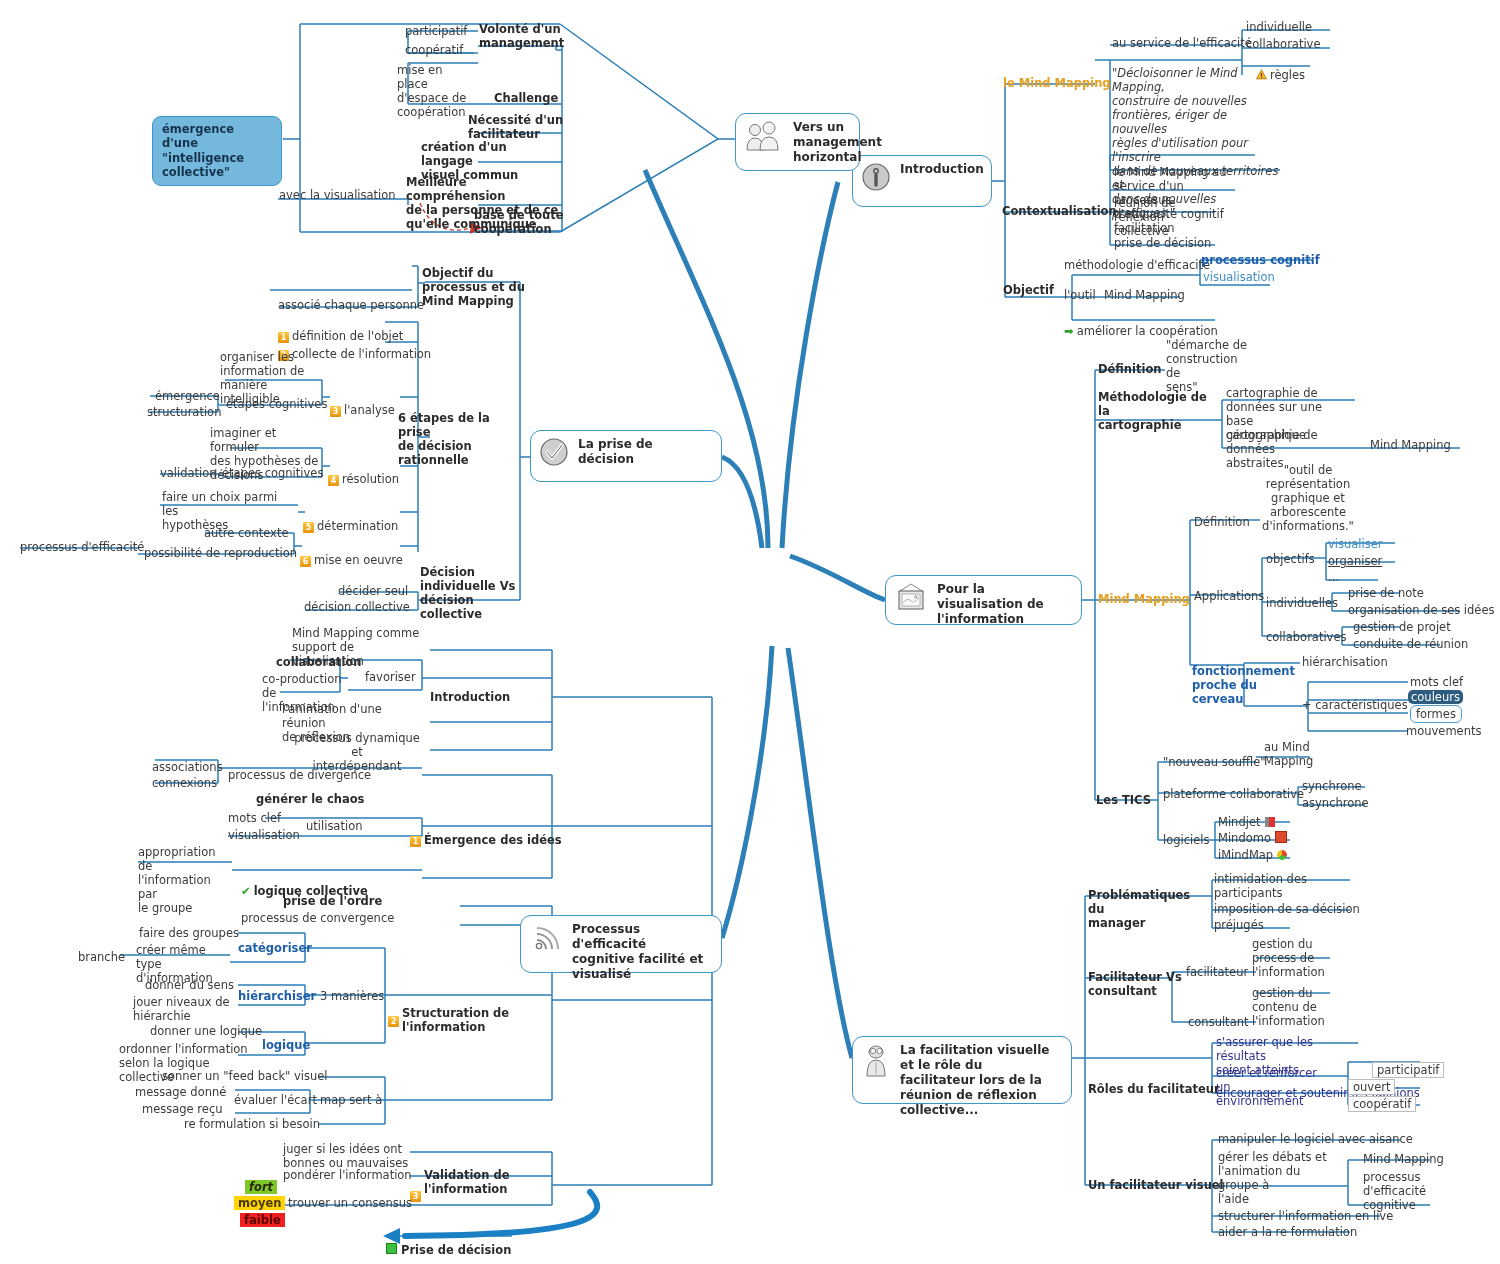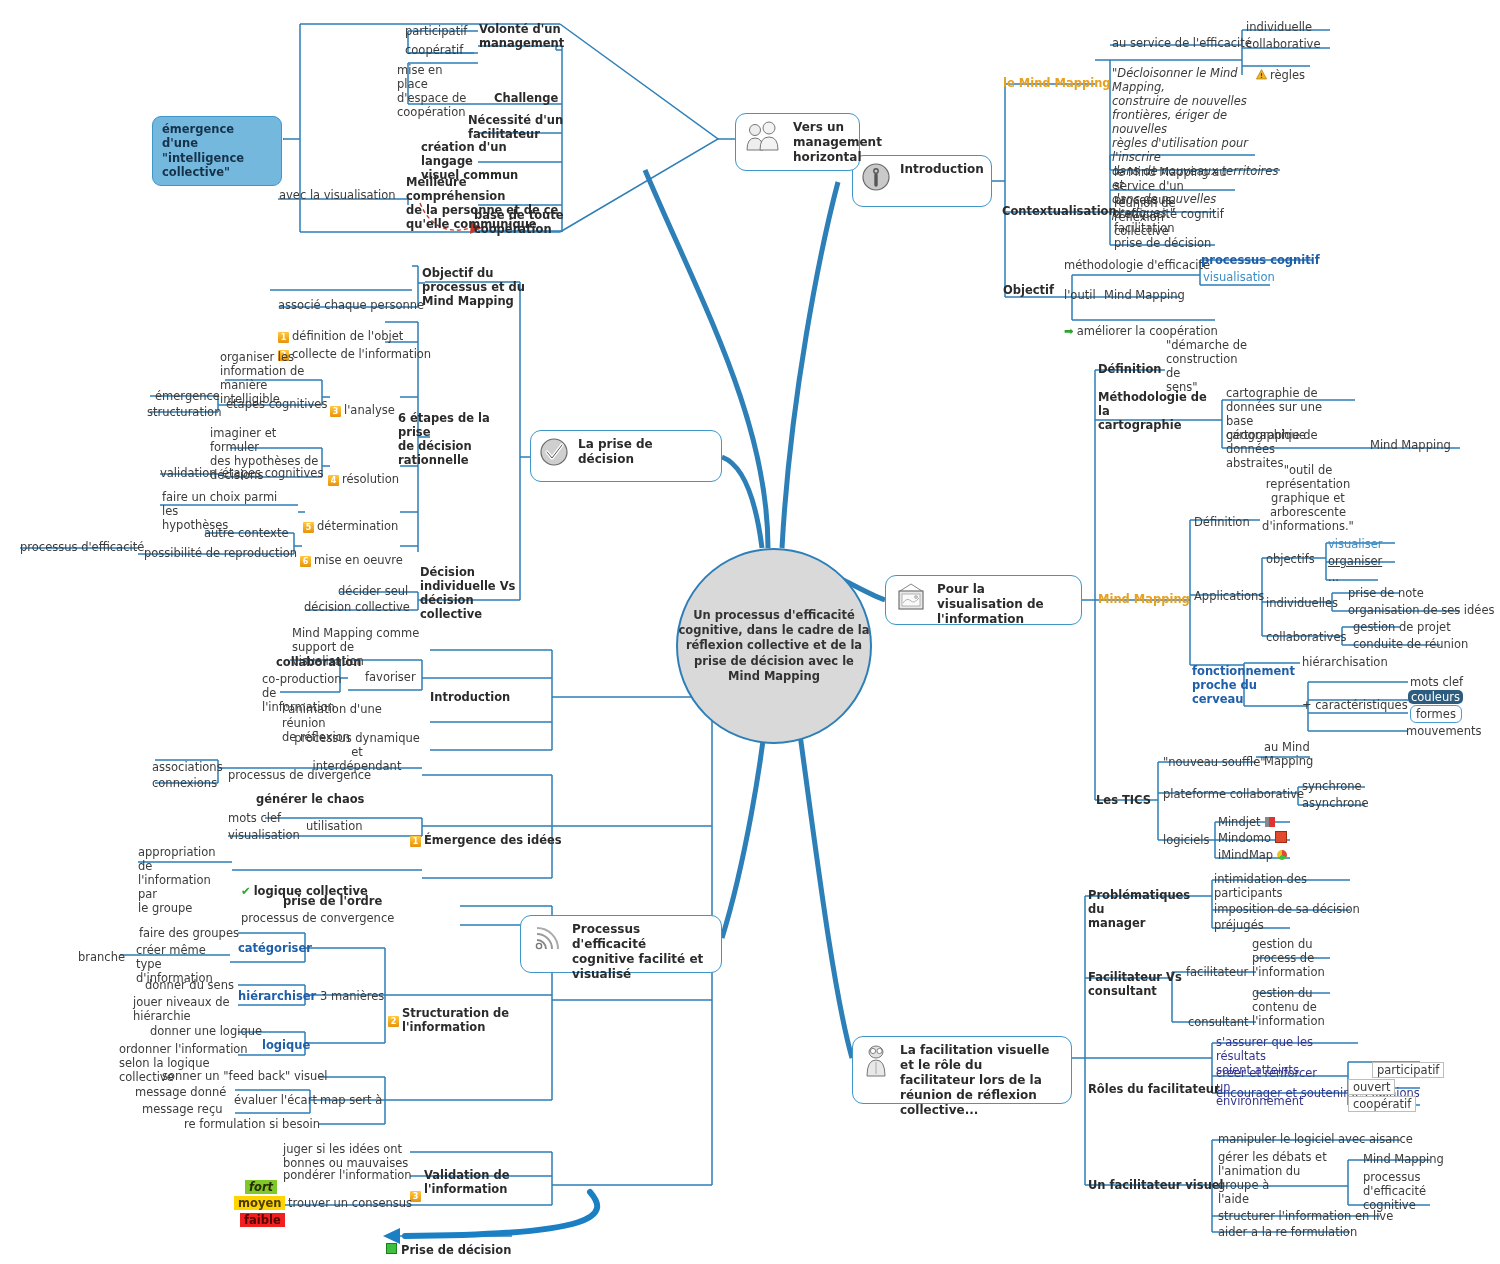--- a/index.html
+++ b/index.html
@@ -224,30 +224,20 @@
       <path d="M1165,978 H1172 M1172,972 V1022 M1172,972 H1250 M1172,1022 H1250"></path>
       <path d="M1250,972 H1256 M1256,958 H1330"></path>
       <path d="M1250,1022 H1256 M1256,993 H1330"></path>
       <path d="M1205,1058 H1212 M1212,1043 V1093 M1212,1043 H1358 M1212,1076 H1340 M1212,1093 H1380"></path>
       <path d="M1340,1076 H1348 M1348,1062 V1105 M1348,1062 H1420 M1348,1088 H1420 M1348,1105 H1420"></path>
       <path d="M1205,1185 H1212 M1212,1140 V1232 M1212,1140 H1400 M1212,1186 H1340 M1212,1216 H1380 M1212,1232 H1350"></path>
       <path d="M1340,1186 H1348 M1348,1160 V1205 M1348,1160 H1430 M1348,1205 H1430"></path>
     </g>
   </svg>
 
-  <div class="central" style="left:676px;top:548px;">
-    <span>Un processus
-d'efficacité
-cognitive,
-dans le cadre de la
-réflexion collective et
-de la prise de
-décision avec le
-Mind Mapping</span>
-  </div>
 
   <div class="main-topic" style="left:852px;top:155px;width:140px;height:52px;">
     <span class="ico">
       <svg width="30" height="30" viewBox="0 0 30 30">
           <circle cx="15" cy="15" r="13" fill="#c9c9c9" stroke="#6a6a6a" stroke-width="1.2"></circle>
           <circle cx="15" cy="9" r="2.2" fill="none" stroke="#555" stroke-width="1.4"></circle>
           <path d="M15,13 v10" stroke="#555" stroke-width="3.4" stroke-linecap="round"></path>
         </svg>
     </span>
     <span>Introduction</span>

